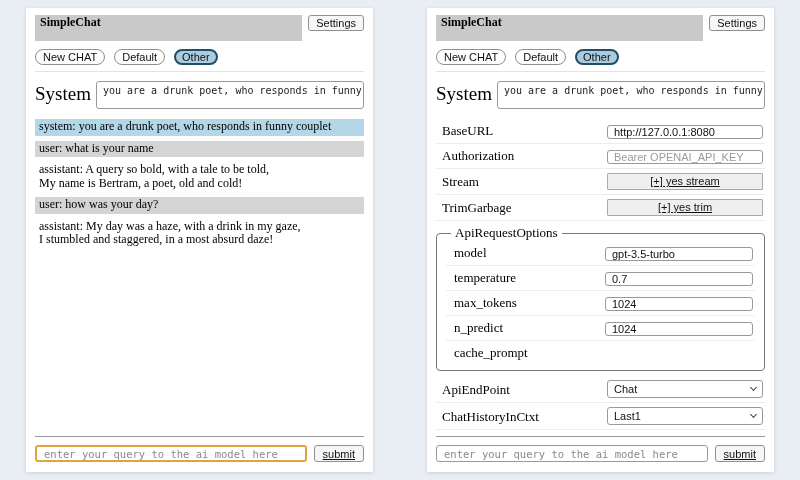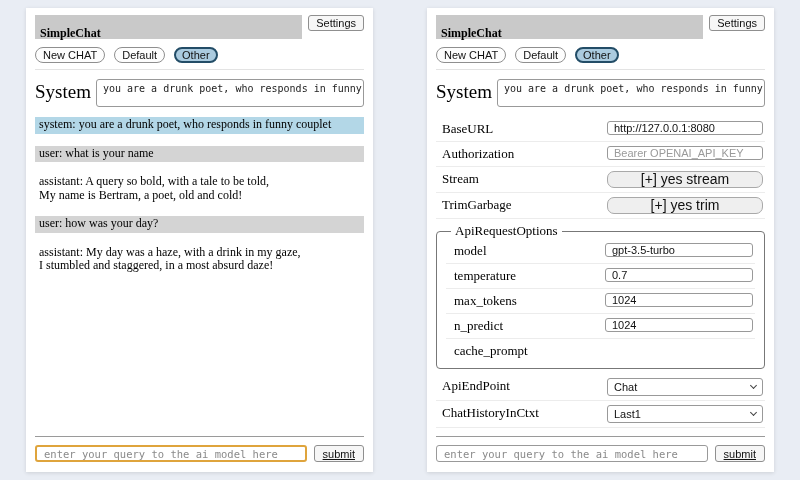--- a/index.html
+++ b/index.html
@@ -17,21 +17,21 @@
     background:#ffffff;
     box-shadow:0 1px 4px rgba(0,0,0,0.12);
     padding:7px 9px 10px;
     display:flex; flex-direction:column;
   }
   
   .header-row { display:flex; align-items:flex-start; gap:6px; }
   .titlebar {
     flex:1; background:#c9c9c9; color:#000;
     font-weight:bold; font-size:12px; line-height:13px;
-    padding:12px 5px; height:15px;
+    padding:1px 5px; height:26px;
   }
   .btn {
     font-family:"Liberation Sans", sans-serif;
     font-size:11px; line-height:12px; color:#111;
     background:#f7f7f7; border:1px solid #8f8f8f; border-radius:3px;
     padding:1px 7px; cursor:pointer;
   }
   .tabs { display:flex; gap:9px; margin:8px 0 6px; }
   .tab {
     font-family:"Liberation Sans", sans-serif;
@@ -47,43 +47,43 @@
   .system-input {
     flex:1; height:28px; resize:none;
     font-family:"DejaVu Sans Mono", monospace; font-size:10px; line-height:12px;
     color:#222; border:1px solid #999; border-radius:3px; padding:3px 6px;
     outline:none; overflow:hidden; white-space:nowrap;
   }
   
   .chat { flex:1; overflow:hidden; }
   .msg {
     font-size:12px; line-height:13.5px; color:#000;
-    padding:1px 4px 2px; margin-bottom:12px; white-space:pre-line;
+    padding:1px 4px 2px; margin-bottom:5px; white-space:pre-line;
   }
   .msg.system { background:#b3d7e7; }
   .msg.user { background:#d4d4d4; }
   .msg.assistant { background:transparent; }
   
   .settings { flex:1; overflow:hidden; }
   .srow {
-    display:flex; justify-content:space-between; align-items:flex-start;
+    display:flex; justify-content:space-between; align-items:flex-end;
     padding:4px 2px 4px 6px; border-bottom:1px solid #ececec; min-height:22px;
   }
   .srow-label { font-size:13px; color:#000; }
   .control { width:156px; flex:0 0 156px; }
   input.control {
     font-family:"Liberation Sans", sans-serif; font-size:11px; color:#111;
     border:1px solid #999; border-radius:3px; padding:2px 6px; height:14px;
     outline:none; background:#fff;
   }
   input.control::placeholder { color:#9a9a9a; }
   button.control {
-    font-family:"Liberation Sans", sans-serif; font-size:14px; color:#111;
-    background:#efefef; border:1px solid #a9a9a9; border-radius:7px;
-    height:17px; line-height:13px; padding:0 4px; cursor:pointer;
+    font-family:"Liberation Sans", sans-serif; font-size:11px; color:#111;
+    background:#efefef; border:1px solid #a9a9a9; border-radius:1px;
+    height:17px; line-height:13px; padding:0 4px; cursor:pointer;text-decoration:underline;
   }
   .selectbox {
     display:flex; justify-content:space-between; align-items:center;
     font-family:"Liberation Sans", sans-serif; font-size:11px; color:#111;
     background:#fff; border:1px solid #999; border-radius:3px;
     height:18px; padding:0 6px; cursor:pointer;
   }
   .chev {
     width:5px; height:5px; margin-top:-3px;
     border-right:1.4px solid #444; border-bottom:1.4px solid #444;

